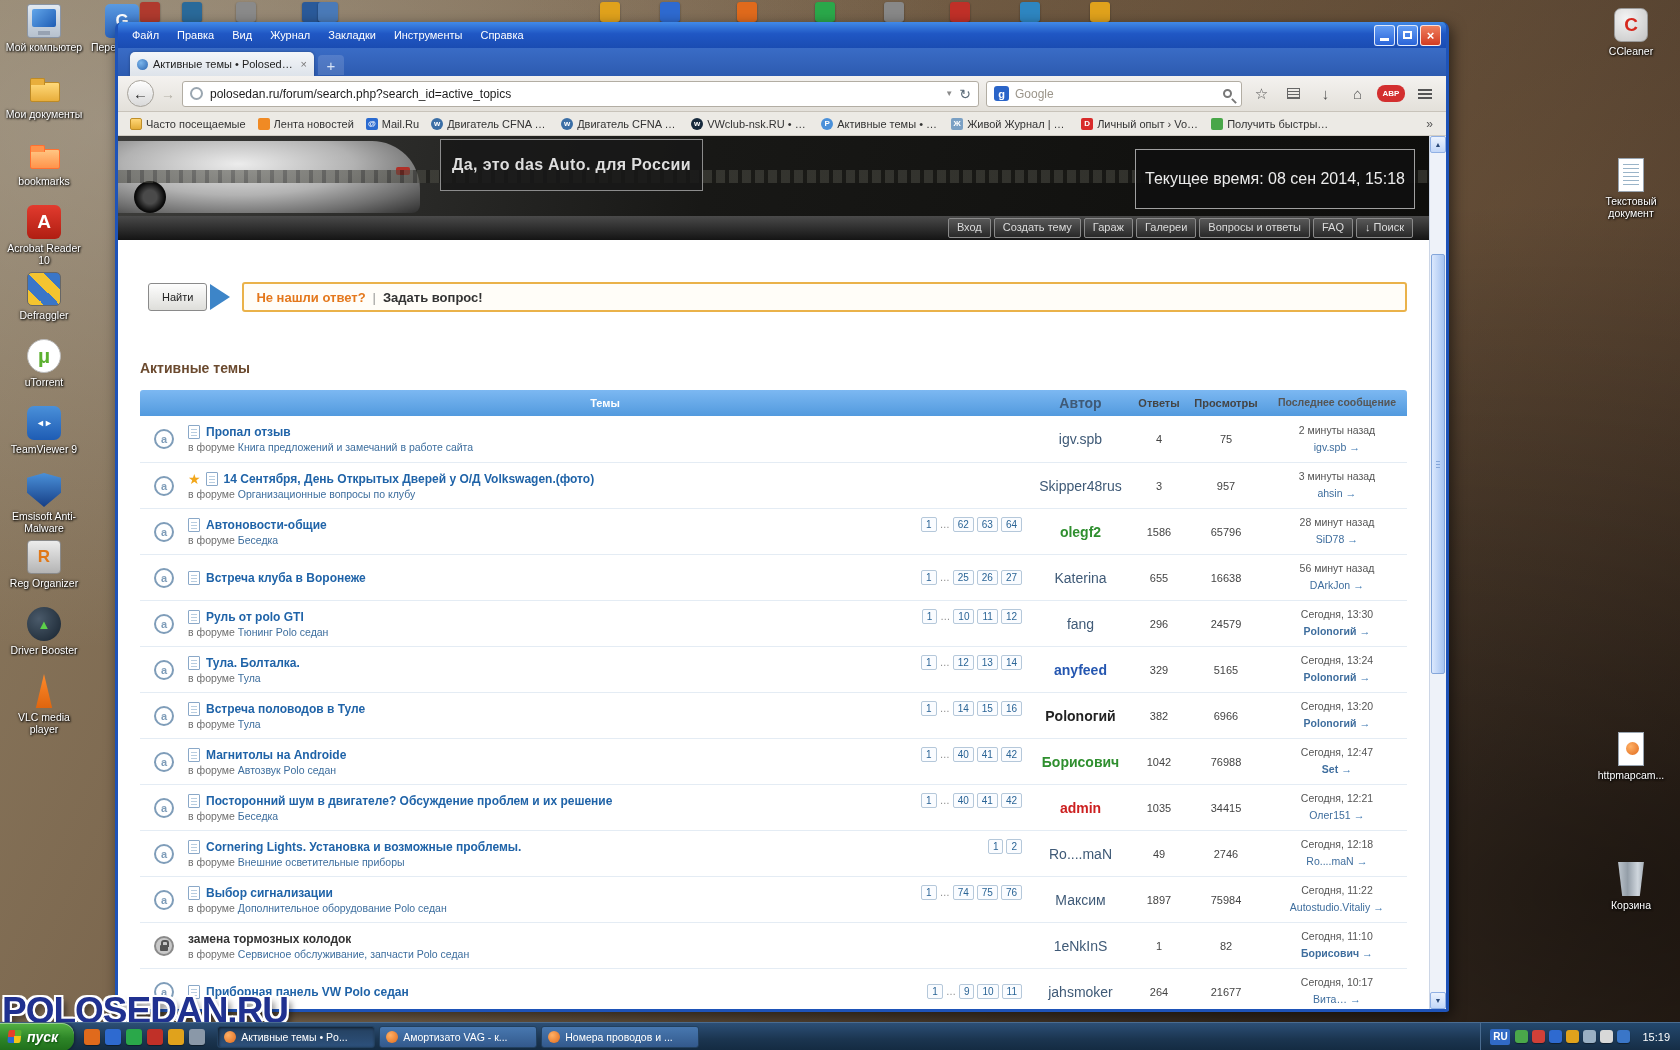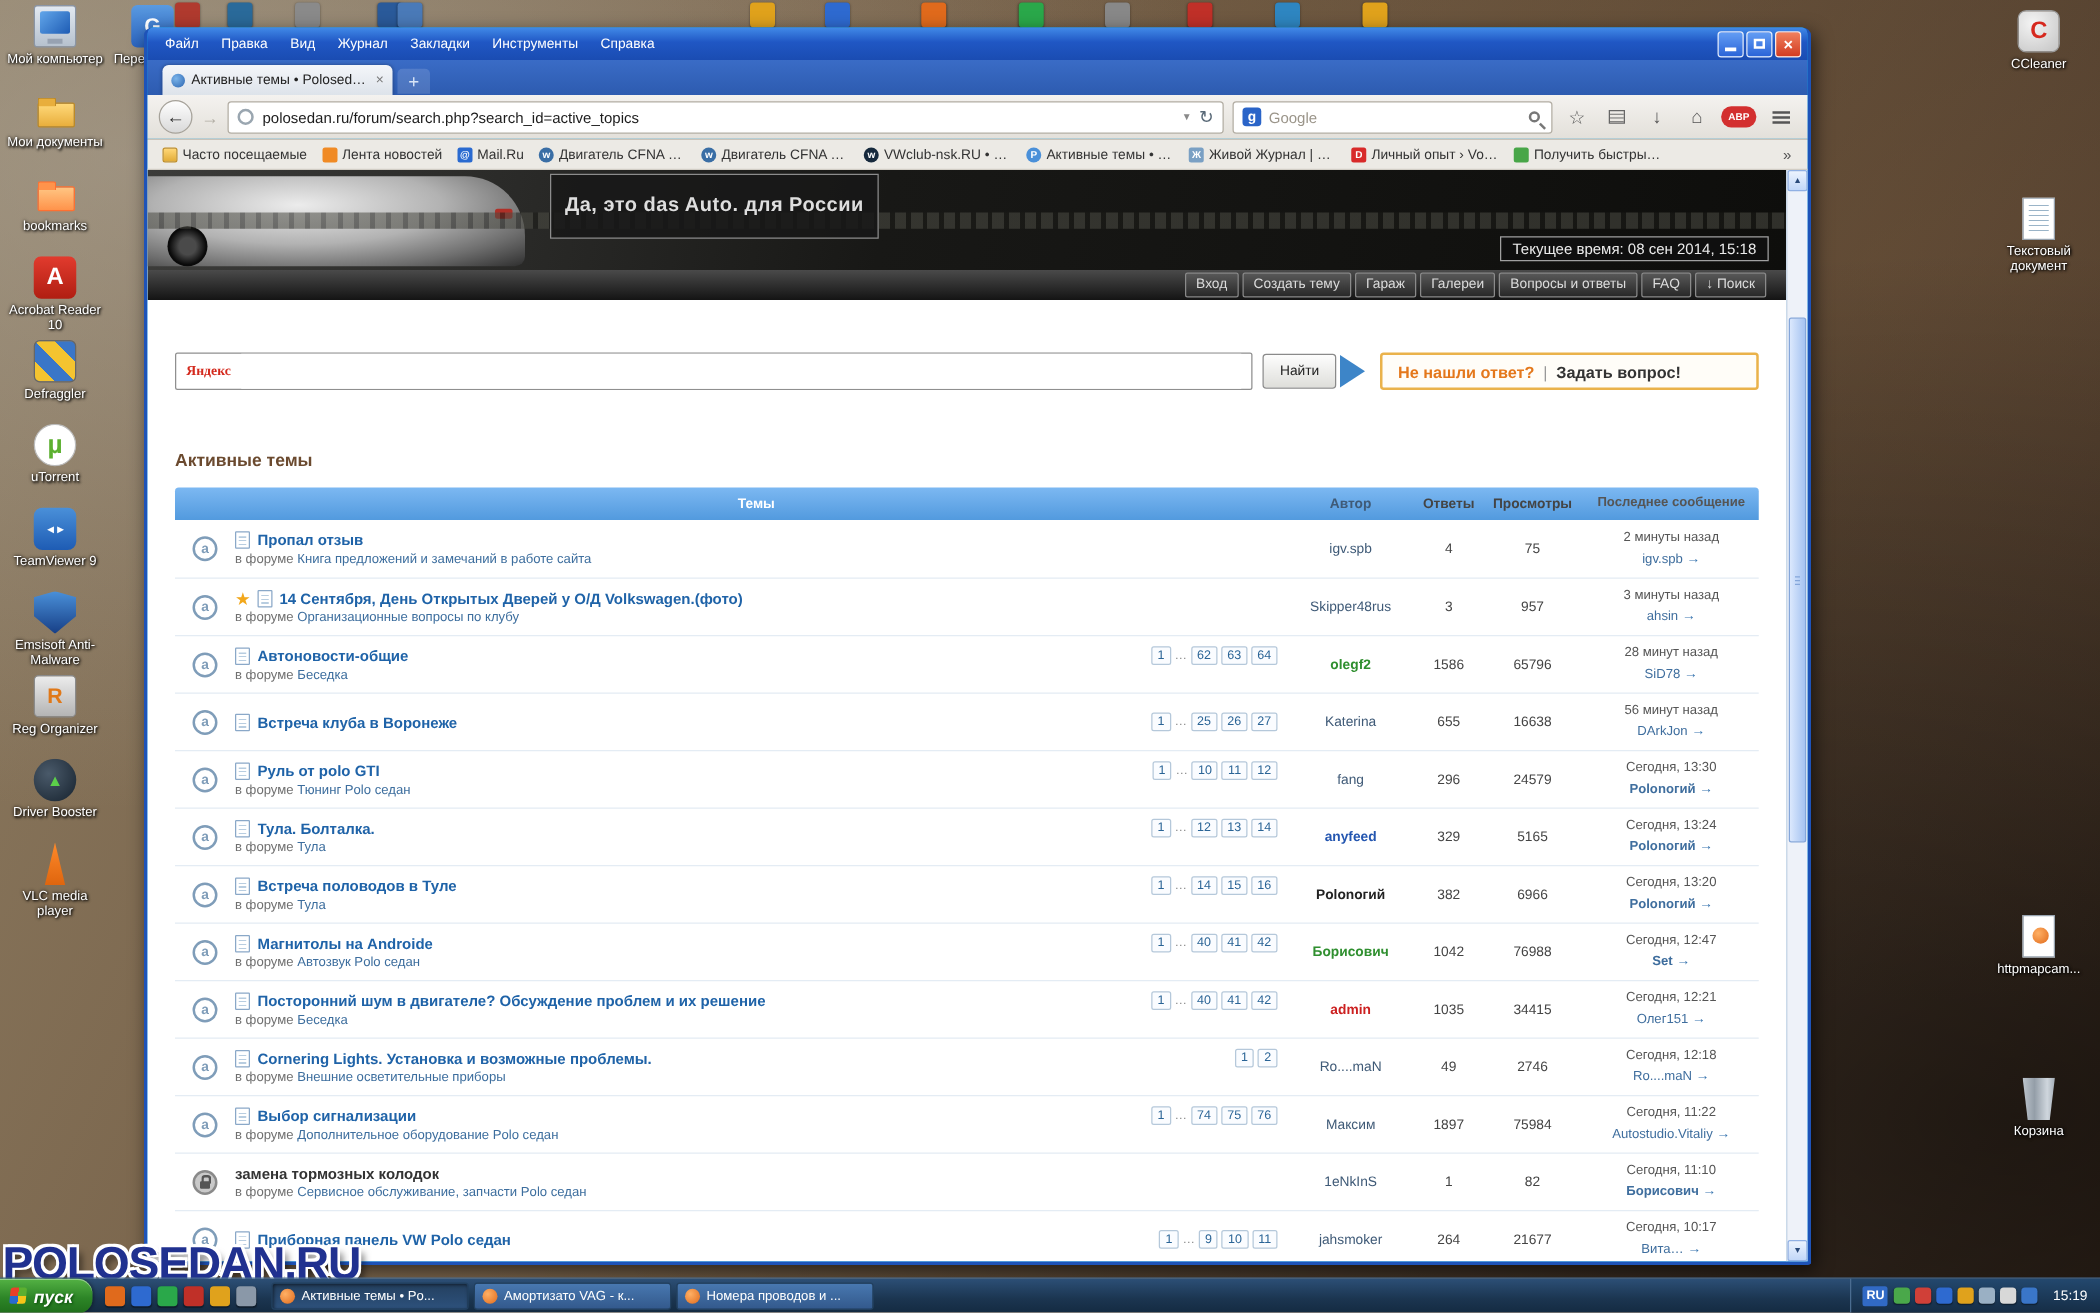--- a/index.html
+++ b/index.html
@@ -108,41 +108,41 @@
   .sb-bottom { margin-top:auto; }
   .sb-thumb { position:absolute; left:1px; right:1px; top:118px; height:420px; background:linear-gradient(90deg,#dbe8fd,#a5c3f1); border:1px solid #84a6da; border-radius:2px; }
   .sb-thumb::after { content:''; position:absolute; left:4px; right:4px; top:50%; height:1px; background:#84a6da; box-shadow:0 -3px 0 #84a6da, 0 3px 0 #84a6da; }
   
   .banner { height:80px; background:linear-gradient(100deg,#3c3c3a,#181816 45%,#0e0e0c); position:relative; overflow:hidden; }
   .car { position:absolute; left:-28px; top:5px; width:330px; height:72px; background:radial-gradient(ellipse at 45% 32%, #ececec, #b2b2b2 45%, #6e6e6e 75%, #2e2e2e); border-radius:16px 48px 8px 8px; }
   .car::before { content:''; position:absolute; bottom:0; left:44px; width:32px; height:32px; border-radius:50%; background:radial-gradient(#4a4a4a 30%, #0a0a0a 65%); }
   .car::after { content:''; position:absolute; top:26px; right:10px; width:14px; height:8px; border-radius:2px; background:#b03028; }
   .filmstrip { position:absolute; left:0; right:0; top:34px; height:13px; background:repeating-linear-gradient(90deg,#4c4c44 0 9px,#1c1c18 9px 13px); opacity:.55; }
   .slogan { position:absolute; left:322px; top:3px; padding:16px 11px; border:1px solid #8c8c8c; background:rgba(24,24,24,.85); color:#dedede; font-size:16px; font-weight:bold; letter-spacing:.4px; }
-  .timebox { position:absolute; right:14px; bottom:7px; border:1px solid #a0a0a0; background:rgba(16,16,16,.9); color:#ececec; font-size:12px; padding:2px 9px; }
+  .timebox { position:absolute; right:14px; bottom:7px; border:1px solid #a0a0a0; background:rgba(16,16,16,.9); color:#ececec; font-size:16px; padding:20px 9px; }
   .sitenav { height:24px; background:linear-gradient(#4a4a4a,#141414); display:flex; justify-content:flex-end; align-items:center; gap:3px; padding:0 16px; }
   .snav-btn { font-size:11px; color:#dcdcdc; background:linear-gradient(#585858,#282828); border:1px solid #8a8a8a; border-radius:2px; padding:2px 8px; line-height:1.2; text-decoration:none; cursor:pointer; }
   .searchrow { margin:40px 22px 0; display:flex; align-items:center; height:34px; }
   .ybox { display:flex; align-items:center; width:862px; height:30px; border:1px solid #8f8f8f; background:#fff; border-radius:2px; padding:0 8px; flex:none; }
   .ylogo { color:#d42a1e; font-size:11px; font-family:"Liberation Serif","DejaVu Serif",serif; font-weight:bold; margin-right:8px; }
   .yinput { flex:1; border:none; outline:none; font-size:12px; height:100%; font-family:inherit; }
   .find-btn { margin-left:8px; height:28px; padding:0 13px; font-size:11px; background:linear-gradient(#fdfdfd,#dededa); border:1px solid #8a8a8a; border-radius:3px; color:#222; font-family:inherit; }
   .bluearrow { width:0; height:0; border-left:20px solid #3d85c8; border-top:13px solid transparent; border-bottom:13px solid transparent; margin-left:3px; flex:none; }
   .qbox { flex:1; margin-left:12px; height:30px; border:2px solid #eab24a; border-radius:3px; background:#fffdf8; display:flex; align-items:center; padding:12px 12px; font-size:13px; font-weight:bold; white-space:nowrap; overflow:hidden; }
   .q1 { color:#e4781c; } .qsep { color:#999; margin:0 7px; font-weight:normal; } .q2 { color:#333; }
   #section-title { margin:46px 22px 0; font-size:14px; color:#6b4a2f; font-weight:bold; }
   .ftable { margin:14px 22px 0; border-bottom:1px solid #d8e4f0; }
   .thead { display:flex; align-items:center; height:26px; background:linear-gradient(#7cb8f2,#529ade); border-radius:3px 3px 0 0; color:#fff; font-weight:bold; font-size:11px; }
   .thead .cell { text-align:center; }
   .frow { display:flex; align-items:center; height:46px; border-top:1px solid #e4ecf4; }
   .frow:first-child { border-top:none; }
   .cell { flex:none; }
   .c-icon { width:48px; display:flex; justify-content:center; }
   .c-title { flex:1 1 auto; min-width:0; padding-right:6px; }
-  .c-author { width:105px; text-align:center; font-size:11px; color:#3f5a77; overflow:hidden; text-overflow:ellipsis; white-space:nowrap; }
+  .c-author { width:105px; text-align:center; font-size:14px; color:#3f5a77; overflow:hidden; text-overflow:ellipsis; white-space:nowrap; }
   .c-replies { width:52px; text-align:center; font-size:11px; color:#444; }
   .c-views { width:82px; text-align:center; font-size:11px; color:#444; }
   .c-last { width:140px; text-align:center; font-size:10.5px; color:#555; line-height:1.5; }
   .u-green { color:#2f8f2f; font-weight:bold; } .u-red { color:#cc2020; font-weight:bold; }
   .u-blue { color:#2456b0; font-weight:bold; } .u-bold { color:#222; font-weight:bold; }
   .ticon { width:20px; height:20px; border:2px solid #7f9db9; border-radius:50%; color:#7f9db9; font-size:11px; font-weight:bold; display:flex; align-items:center; justify-content:center; background:#fff; }
   .ticon.lock { background:#c9c9c9; border-color:#8a8a8a; }
   .lockglyph { width:8px; height:6px; background:#555; border-radius:1px; position:relative; margin-top:4px; }
   .lockglyph::before { content:''; position:absolute; left:1px; top:-5px; width:4px; height:5px; border:2px solid #555; border-bottom:none; border-radius:3px 3px 0 0; }
   .trow1 { display:flex; align-items:center; }
@@ -380,24 +380,20 @@
         <nav class="sitenav" id="sitenav">
             <a class="snav-btn">Вход</a>
             <a class="snav-btn">Создать тему</a>
             <a class="snav-btn">Гараж</a>
             <a class="snav-btn">Галереи</a>
             <a class="snav-btn">Вопросы и ответы</a>
             <a class="snav-btn">FAQ</a>
             <a class="snav-btn">↓ Поиск</a>
           </nav>
         <div class="searchrow">
-          <div class="ybox">
-            <span class="ylogo">Яндекс</span>
-            <input class="yinput" style="">
-          </div>
           <button class="find-btn">Найти</button>
           <span class="bluearrow"></span>
           <div class="qbox">
             <span class="q1">Не нашли ответ?</span>
             <span class="qsep">|</span>
             <span class="q2">Задать вопрос!</span>
           </div>
         </div>
         <h2 id="section-title">Активные темы</h2>
         <div class="ftable">

